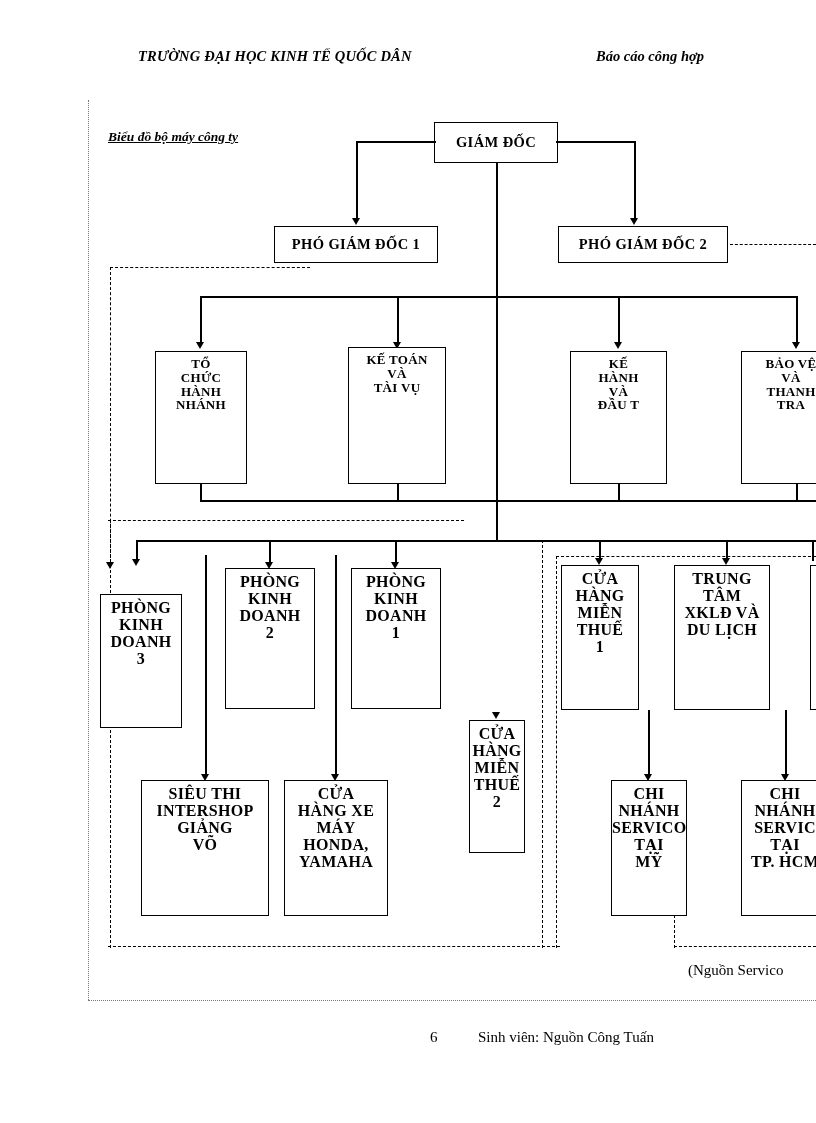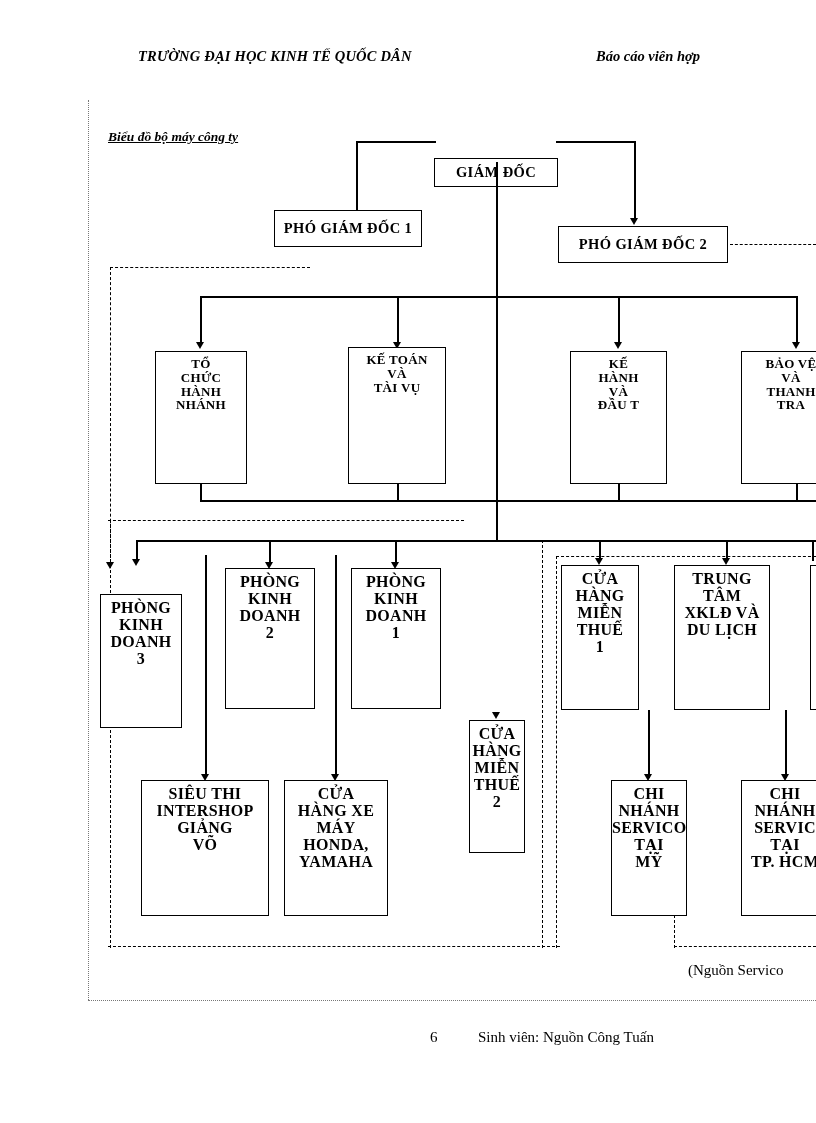--- a/index.html
+++ b/index.html
@@ -110,41 +110,41 @@
   
   #footer { position: absolute; left: 430px; top: 1028px; font-size: 15px; }
   #footer .row { display: flex; white-space: nowrap; line-height: 1.28; }
   #footer .pg  { width: 48px; }
   #footer .k   { display: inline-block; width: 62px; }
 </style>
 </head>
 <body>
 
 <div class="hdr" id="hdr-left">TRƯỜNG ĐẠI HỌC KINH TẾ QUỐC DÂN</div>
-<div class="hdr" id="hdr-right">Báo cáo viên hợp</div>
+<div class="hdr" id="hdr-right">Báo cáo công hợp</div>
 
 <div class="margin-guide" id="guide-left"></div>
 <div class="margin-guide" id="guide-bottom"></div>
 
 <div id="diagram-title">Biểu đồ bộ máy công ty</div>
 
-<div class="node wide" style="left:434px; top:122px; width:124px; height:29px;margin-top:36px;">
+<div class="node wide" style="left:434px; top:122px; width:124px; height:41px;">
   <span class="lbl">GIÁM ĐỐC</span>
 </div>
 
 <div class="ln h" style="left:356px;  top:141px; width:80px;"></div>
 <div class="ln h" style="left:556px;  top:141px; width:80px;"></div>
 <div class="ln v" style="left:356px;  top:141px; height:78px;"></div>
 <div class="ln v" style="left:634px;  top:141px; height:78px;"></div>
 <div class="arrow" style="left:352px; top:218px;"></div>
 <div class="arrow" style="left:630px; top:218px;"></div>
 
 <div class="ln v" style="left:496px; top:162px; height:134px;"></div>
 
-<div class="node wide" style="left:274px; top:210px; width:148px; height:37px;">
+<div class="node wide" style="left:274px; top:226px; width:164px; height:37px;">
   <span class="lbl">PHÓ GIÁM ĐỐC 1</span>
 </div>
 
 <div class="node wide" style="left:558px; top:226px; width:170px; height:37px;">
   <span class="lbl">PHÓ GIÁM ĐỐC 2</span>
 </div>
 
 <div class="dash h" style="left:110px; top:267px;  width:200px;"></div>
 <div class="dash v" style="left:110px; top:267px;  height:300px;"></div>
 <div class="arrow" style="left:106px; top:562px;"></div>

